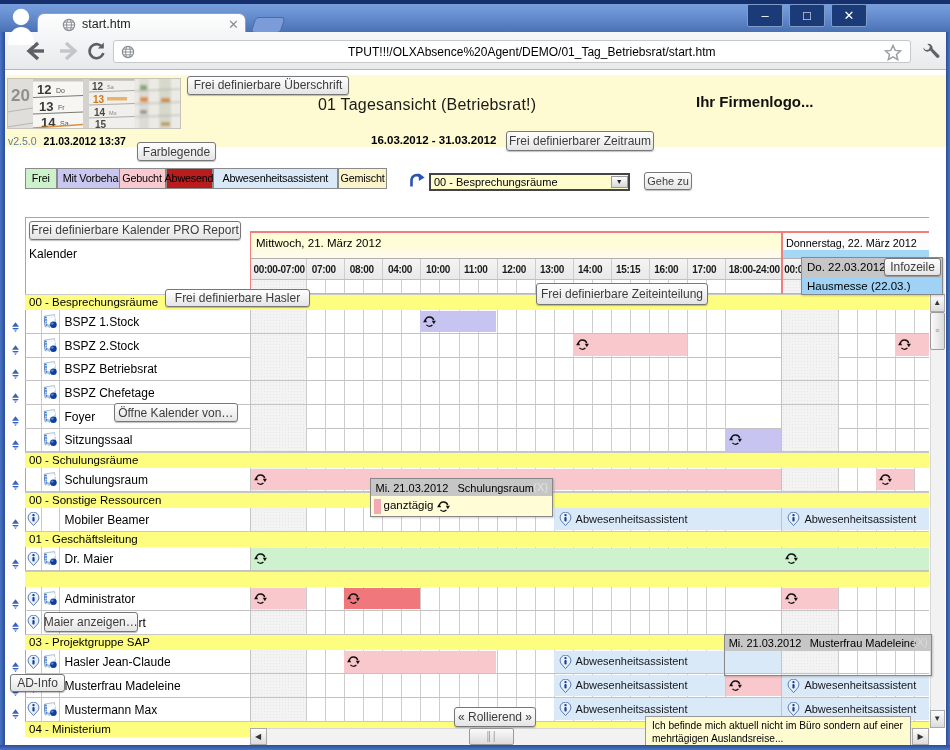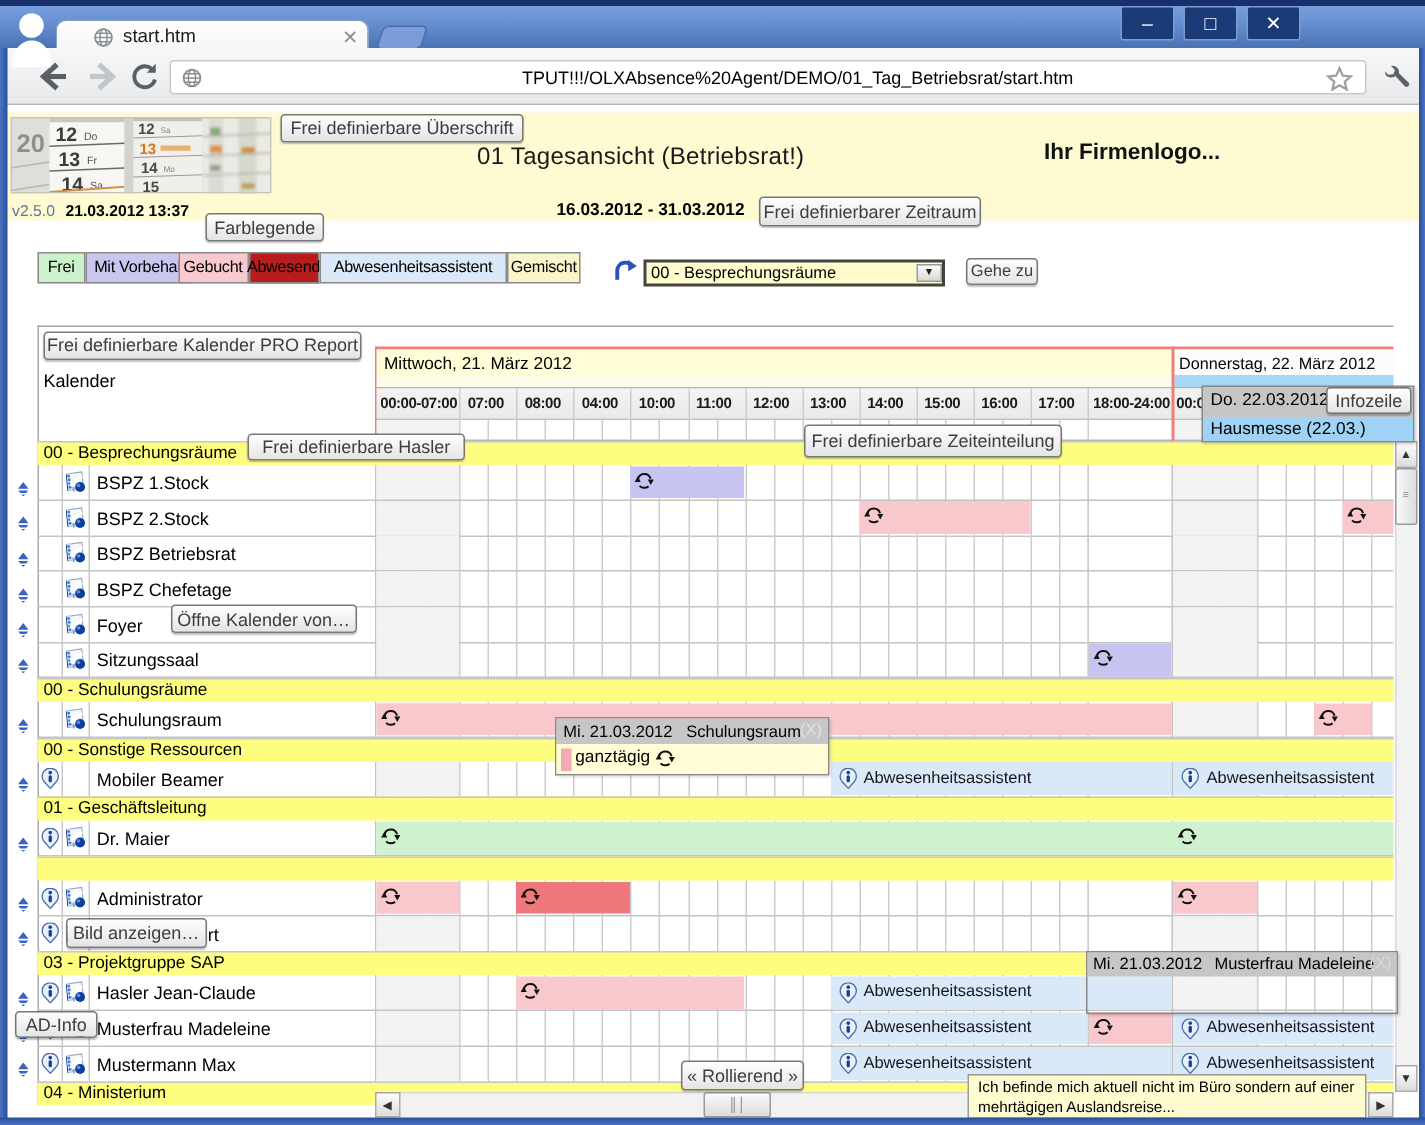--- a/index.html
+++ b/index.html
@@ -133,21 +133,21 @@
 <div style="position:absolute;left:249.5px;top:259.1px;width:679.5px;height:19.9px;background:linear-gradient(#f4f4f4,#e9e9e9);"></div>
 <div style="position:absolute;left:253.5px;top:263.5px;width:56.0px;height:12.0px;font-size:10px;font-weight:bold;color:#1a1a1a;white-space:nowrap;overflow:hidden;letter-spacing:-0.3px;">00:00-07:00</div>
 <div style="position:absolute;left:311.8px;top:263.5px;width:34.0px;height:12.0px;font-size:10px;font-weight:bold;color:#1a1a1a;white-space:nowrap;overflow:hidden;letter-spacing:-0.3px;">07:00</div>
 <div style="position:absolute;left:349.8px;top:263.5px;width:34.0px;height:12.0px;font-size:10px;font-weight:bold;color:#1a1a1a;white-space:nowrap;overflow:hidden;letter-spacing:-0.3px;">08:00</div>
 <div style="position:absolute;left:387.9px;top:263.5px;width:34.0px;height:12.0px;font-size:10px;font-weight:bold;color:#1a1a1a;white-space:nowrap;overflow:hidden;letter-spacing:-0.3px;">04:00</div>
 <div style="position:absolute;left:425.9px;top:263.5px;width:34.0px;height:12.0px;font-size:10px;font-weight:bold;color:#1a1a1a;white-space:nowrap;overflow:hidden;letter-spacing:-0.3px;">10:00</div>
 <div style="position:absolute;left:464.0px;top:263.5px;width:34.0px;height:12.0px;font-size:10px;font-weight:bold;color:#1a1a1a;white-space:nowrap;overflow:hidden;letter-spacing:-0.3px;">11:00</div>
 <div style="position:absolute;left:502.0px;top:263.5px;width:34.0px;height:12.0px;font-size:10px;font-weight:bold;color:#1a1a1a;white-space:nowrap;overflow:hidden;letter-spacing:-0.3px;">12:00</div>
 <div style="position:absolute;left:540.0px;top:263.5px;width:34.0px;height:12.0px;font-size:10px;font-weight:bold;color:#1a1a1a;white-space:nowrap;overflow:hidden;letter-spacing:-0.3px;">13:00</div>
 <div style="position:absolute;left:578.1px;top:263.5px;width:34.0px;height:12.0px;font-size:10px;font-weight:bold;color:#1a1a1a;white-space:nowrap;overflow:hidden;letter-spacing:-0.3px;">14:00</div>
-<div style="position:absolute;left:616.1px;top:263.5px;width:34.0px;height:12.0px;font-size:10px;font-weight:bold;color:#1a1a1a;white-space:nowrap;overflow:hidden;letter-spacing:-0.3px;">15:00</div>
+<div style="position:absolute;left:616.1px;top:263.5px;width:34.0px;height:12.0px;font-size:10px;font-weight:bold;color:#1a1a1a;white-space:nowrap;overflow:hidden;letter-spacing:-0.3px;">15:15</div>
 <div style="position:absolute;left:654.2px;top:263.5px;width:34.0px;height:12.0px;font-size:10px;font-weight:bold;color:#1a1a1a;white-space:nowrap;overflow:hidden;letter-spacing:-0.3px;">16:00</div>
 <div style="position:absolute;left:692.2px;top:263.5px;width:34.0px;height:12.0px;font-size:10px;font-weight:bold;color:#1a1a1a;white-space:nowrap;overflow:hidden;letter-spacing:-0.3px;">17:00</div>
 <div style="position:absolute;left:728.7px;top:263.5px;width:62.0px;height:12.0px;font-size:10px;font-weight:bold;color:#1a1a1a;white-space:nowrap;overflow:hidden;letter-spacing:-0.3px;">18:00-24:00</div>
 <div style="position:absolute;left:784.2px;top:263.5px;width:56.0px;height:12.0px;font-size:10px;font-weight:bold;color:#1a1a1a;white-space:nowrap;overflow:hidden;letter-spacing:-0.3px;">00:00-07:00</div>
 <div style="position:absolute;left:306.3px;top:259.1px;width:0.8px;height:19.9px;background:#cdcdcd;"></div>
 <div style="position:absolute;left:344.3px;top:259.1px;width:0.8px;height:19.9px;background:#cdcdcd;"></div>
 <div style="position:absolute;left:382.4px;top:259.1px;width:0.8px;height:19.9px;background:#cdcdcd;"></div>
 <div style="position:absolute;left:420.4px;top:259.1px;width:0.8px;height:19.9px;background:#cdcdcd;"></div>
 <div style="position:absolute;left:458.5px;top:259.1px;width:0.8px;height:19.9px;background:#cdcdcd;"></div>
 <div style="position:absolute;left:496.5px;top:259.1px;width:0.8px;height:19.9px;background:#cdcdcd;"></div>
@@ -1150,21 +1150,21 @@
 <div style="position:absolute;left:782.4px;top:698.2px;width:146.6px;height:21.9px;background:#d9e9f8;z-index:5;"></div>
 <div style="position:absolute;left:787.4px;top:702.2px;width:13.0px;height:14.0px;z-index:6;"><svg width="13" height="14" viewBox="0 0 13 14">
         <path d="M6.5 13.6 L2.2 8.8 A5.4 5.4 0 1 1 10.8 8.8 Z" fill="#e8f1fa" stroke="#4a6fae" stroke-width="0.9"></path>
         <circle cx="6.5" cy="3.1" r="1.2" fill="#1c3f8f"></circle>
         <rect x="5.4" y="4.9" width="2.2" height="4.6" rx="1" fill="#1c3f8f"></rect>
       </svg></div>
 <div style="position:absolute;left:804.4px;top:702.7px;width:160.0px;height:13.0px;font-size:11px;color:#16161a;z-index:6;white-space:nowrap;">Abwesenheitsassistent</div>
 <div style="position:absolute;left:165.0px;top:288.5px;width:145.0px;height:18.0px;box-sizing:border-box;border:1px solid #777;border-radius:3px;background:linear-gradient(#fefefe,#f3f3f3 45%,#e4e4e4);box-shadow:0 1px 1px rgba(0,0,0,.25);display:flex;align-items:center;justify-content:center;font-size:12px;color:#3d3d3d;white-space:nowrap;z-index:40;z-index:45;">Frei definierbare Hasler</div>
 <div style="position:absolute;left:536.0px;top:283.0px;width:172.0px;height:21.5px;box-sizing:border-box;border:1px solid #777;border-radius:3px;background:linear-gradient(#fefefe,#f3f3f3 45%,#e4e4e4);box-shadow:0 1px 1px rgba(0,0,0,.25);display:flex;align-items:center;justify-content:center;font-size:12px;color:#3d3d3d;white-space:nowrap;z-index:40;z-index:45;">Frei definierbare Zeiteinteilung</div>
 <div style="position:absolute;left:114.0px;top:403.0px;width:123.5px;height:19.0px;box-sizing:border-box;border:1px solid #777;border-radius:3px;background:linear-gradient(#fefefe,#f3f3f3 45%,#e4e4e4);box-shadow:0 1px 1px rgba(0,0,0,.25);display:flex;align-items:center;justify-content:center;font-size:12px;color:#3d3d3d;white-space:nowrap;z-index:40;z-index:45;">Öffne Kalender von…</div>
-<div style="position:absolute;left:43.5px;top:611.5px;width:94.5px;height:20.0px;box-sizing:border-box;border:1px solid #777;border-radius:3px;background:linear-gradient(#fefefe,#f3f3f3 45%,#e4e4e4);box-shadow:0 1px 1px rgba(0,0,0,.25);display:flex;align-items:center;justify-content:center;font-size:12px;color:#3d3d3d;white-space:nowrap;z-index:40;z-index:45;">Bild anzeigen…</div>
+<div style="position:absolute;left:43.5px;top:611.5px;width:94.5px;height:20.0px;box-sizing:border-box;border:1px solid #777;border-radius:3px;background:linear-gradient(#fefefe,#f3f3f3 45%,#e4e4e4);box-shadow:0 1px 1px rgba(0,0,0,.25);display:flex;align-items:center;justify-content:center;font-size:12px;color:#3d3d3d;white-space:nowrap;z-index:40;z-index:45;">Maier anzeigen…</div>
 <div style="position:absolute;left:10.0px;top:674.0px;width:55.0px;height:18.0px;box-sizing:border-box;border:1px solid #777;border-radius:3px;background:linear-gradient(#fefefe,#f3f3f3 45%,#e4e4e4);box-shadow:0 1px 1px rgba(0,0,0,.25);display:flex;align-items:center;justify-content:center;font-size:12px;color:#3d3d3d;white-space:nowrap;z-index:40;z-index:45;">AD-Info</div>
 <div style="position:absolute;left:454.0px;top:706.5px;width:82.0px;height:20.0px;box-sizing:border-box;border:1px solid #777;border-radius:3px;background:linear-gradient(#fefefe,#f3f3f3 45%,#e4e4e4);box-shadow:0 1px 1px rgba(0,0,0,.25);display:flex;align-items:center;justify-content:center;font-size:12px;color:#3d3d3d;white-space:nowrap;z-index:40;z-index:45;">« Rollierend »</div>
 <div style="position:absolute;left:369.5px;top:478.0px;width:183.5px;height:38.5px;border:1px solid #888;box-sizing:border-box;z-index:50;box-shadow:1px 1px 2px rgba(0,0,0,.2);"></div>
 <div style="position:absolute;left:370.5px;top:479.0px;width:181.5px;height:16.5px;background:#c6c6c6;z-index:51;">
       <span style="position:absolute;left:5px;top:2.5px;font-size:11px;color:#000;">Mi. 21.03.2012</span>
       <span style="position:absolute;left:87px;top:2.5px;font-size:11px;color:#000;">Schulungsraum</span>
       <span style="position:absolute;right:4px;top:2px;font-size:11px;color:#e2e2e2;">(X)</span>
     </div>
 <div style="position:absolute;left:370.5px;top:495.5px;width:181.5px;height:20.0px;background:#fffcd6;z-index:51;">
       <span style="position:absolute;left:3px;top:3px;width:7px;height:15px;background:#f3aab4;"></span>

